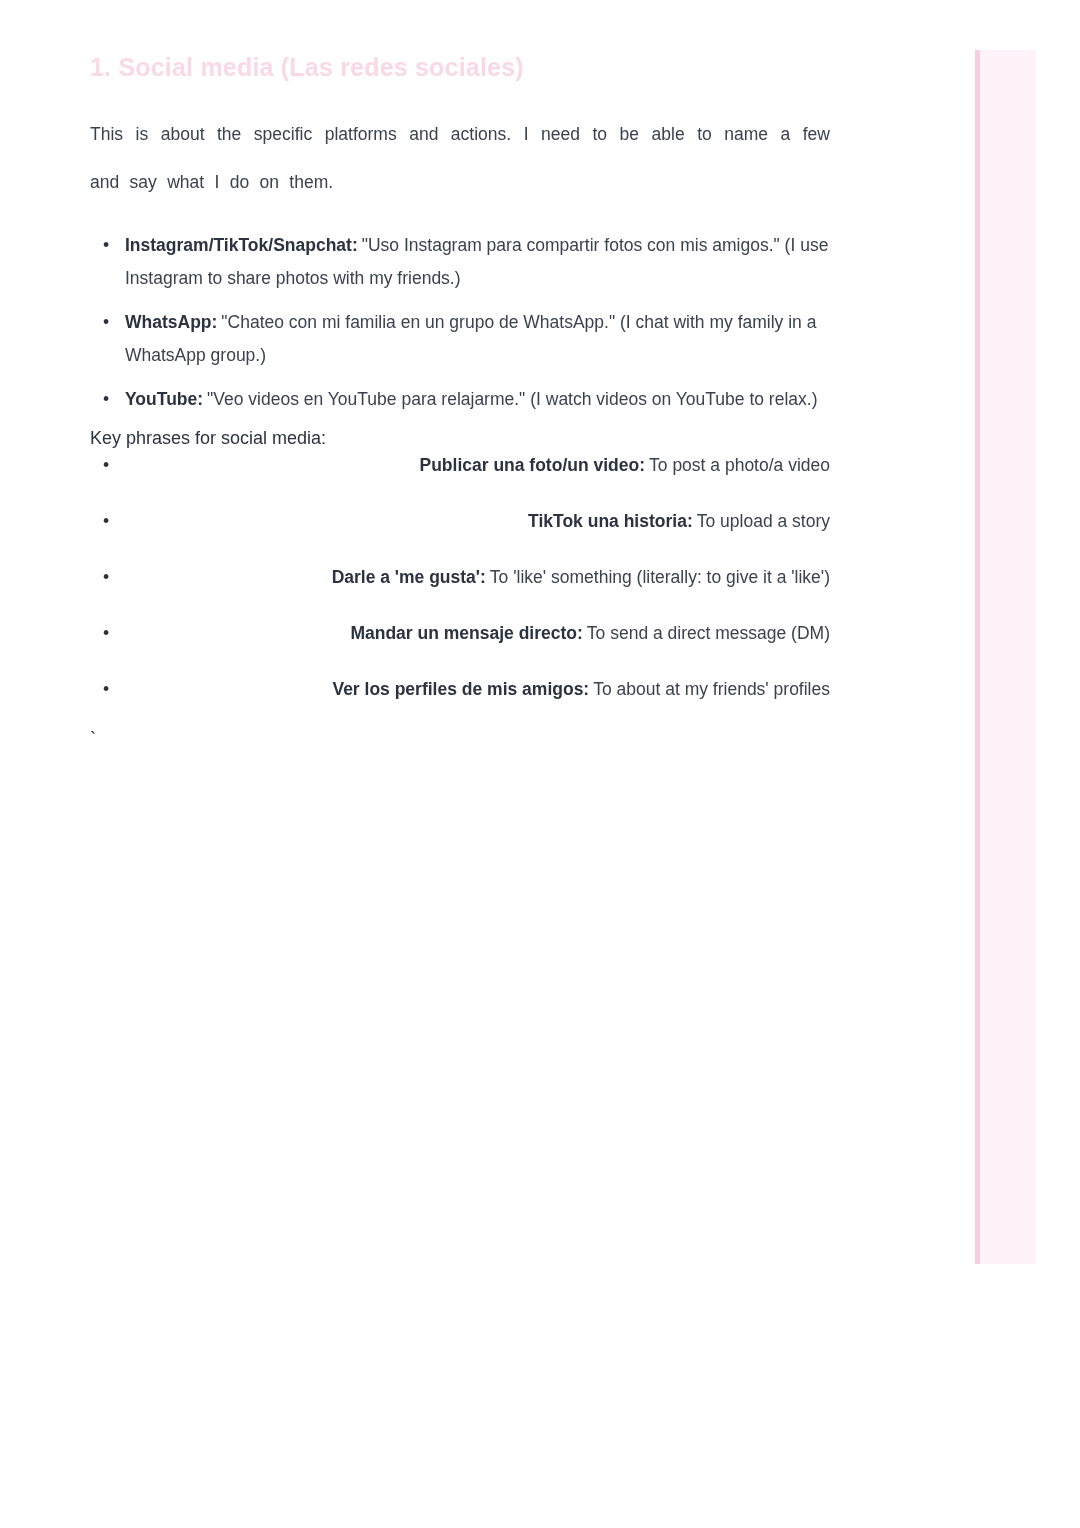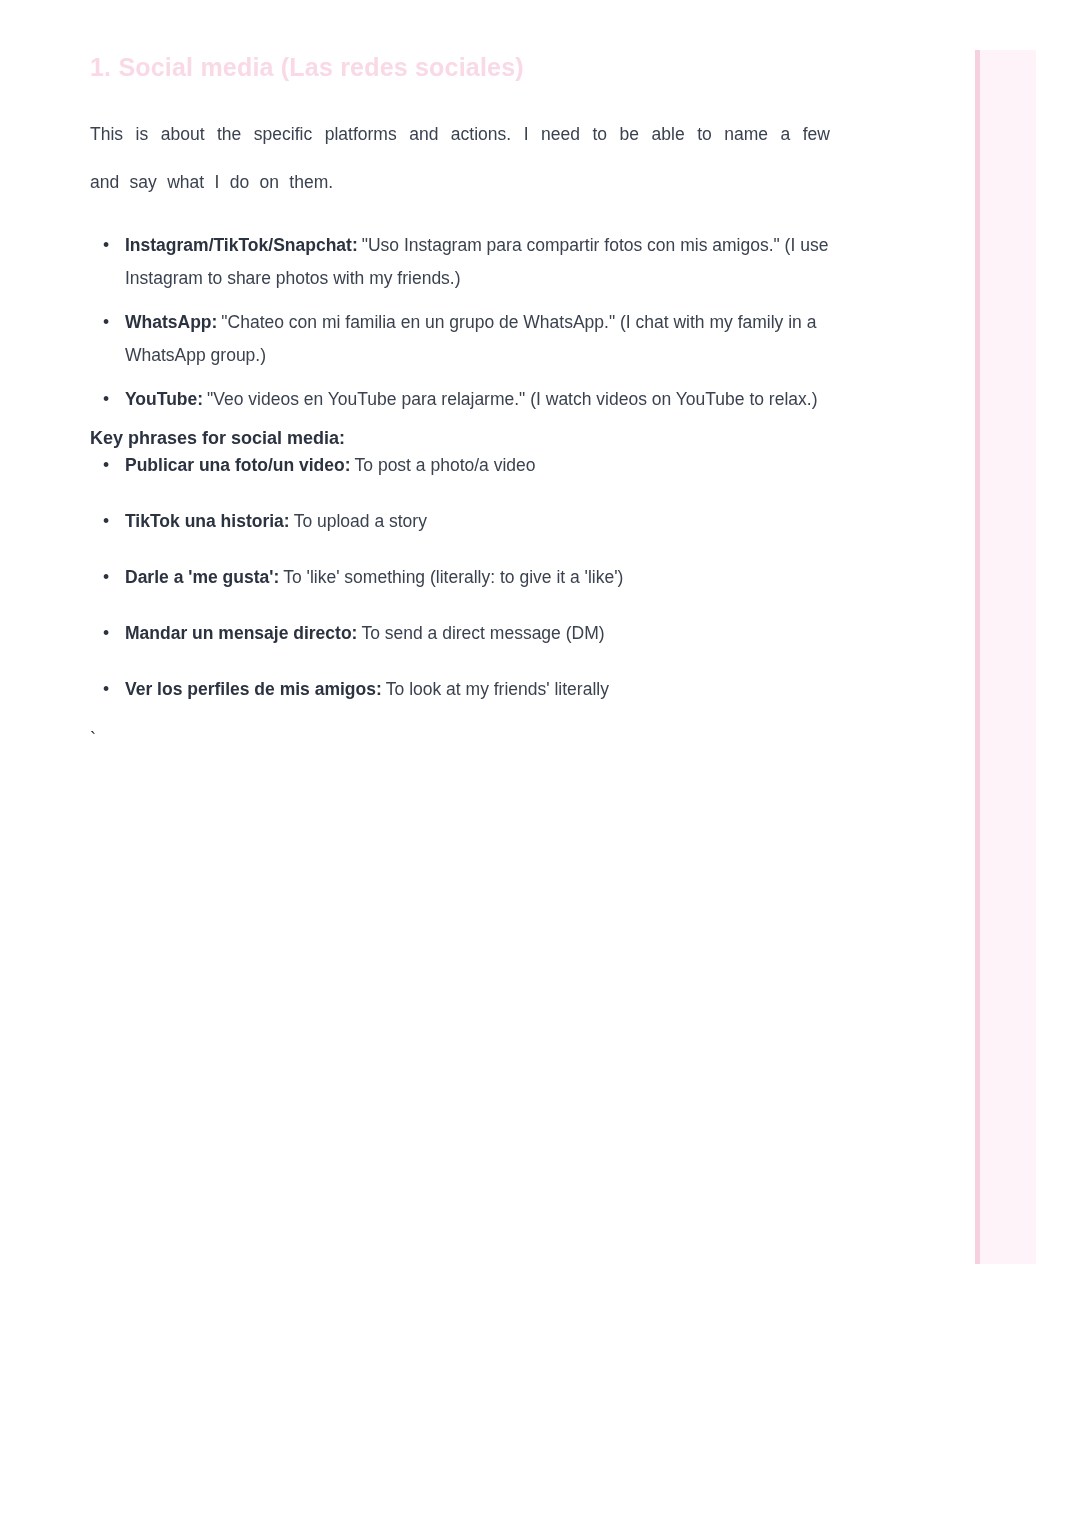--- a/index.html
+++ b/index.html
@@ -64,27 +64,27 @@
   }
   .platforms li { margin-bottom: 11px; }
   .platforms { margin-bottom: 10px; }
   .lead {
     font-weight: 700;
     color: #2b3240;
     margin-right: 4px;
   }
   .subheading {
     font-size: 18px;
-    font-weight: 700;
+    font-weight: 400;
     line-height: 22px;
     color: #2b3240;
     margin: 10px 0 0 0;
   }
   .phrases { margin-top: 32px; }
-  .phrases li { line-height: 21px; margin-bottom: 23px; }
+  .phrases li { line-height: 21px; margin-bottom: 23px; text-align: right; }
   .stray {
     margin-top: 8px;
     font-size: 18px;
     line-height: 20px;
     color: #2b3240;
   }
   .footer {
     position: absolute;
     top: 1440px;
     right: 70px;
@@ -129,21 +129,21 @@
       <li>
         <span class="lead">TikTok una historia:</span><span>To upload a story</span>
       </li>
       <li>
         <span class="lead">Darle a 'me gusta':</span><span>To 'like' something (literally: to give it a 'like')</span>
       </li>
       <li>
         <span class="lead">Mandar un mensaje directo:</span><span>To send a direct message (DM)</span>
       </li>
       <li>
-        <span class="lead">Ver los perfiles de mis amigos:</span><span>To look at my friends' literally</span>
+        <span class="lead">Ver los perfiles de mis amigos:</span><span>To about at my friends' profiles</span>
       </li>
     </ul>
 
     <div class="stray">`</div>
 
   </div>
 
   <div class="footer">(c) Knowunity 2025</div>
 
 </div>

